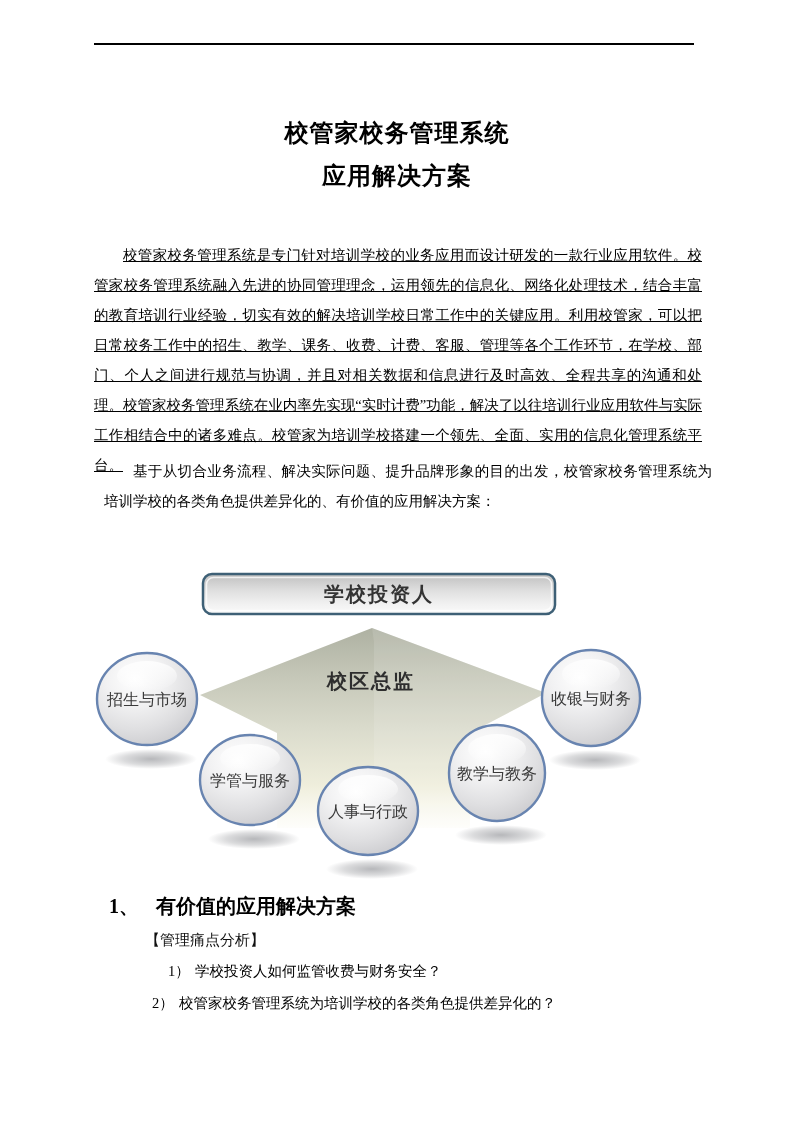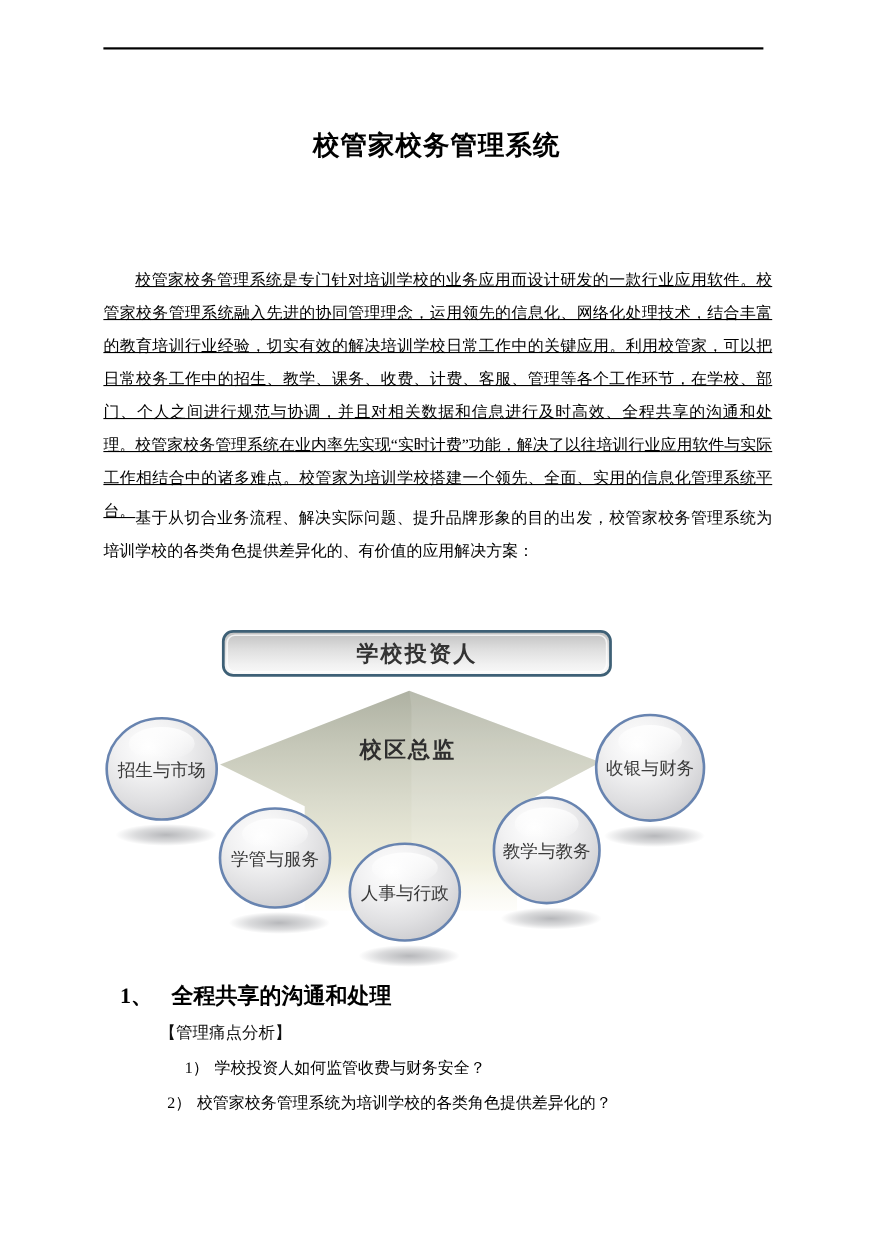--- a/index.html
+++ b/index.html
@@ -24,21 +24,21 @@
     letter-spacing:1px;
   }
   .para{
     position:absolute;left:94px;width:608px;
     font-size:14.5px;line-height:30px;
     text-align:justify;
     text-indent:2em;
     margin:0;
   }
   .para-1{top:240px;text-decoration:underline;}
-  .para-2{top:456px;}
+  .para-2{top:456px;margin-left:10px;}
   .figure-caption{
     position:absolute;left:94px;top:521px;width:608px;
     font-size:14.5px;line-height:30px;
     text-indent:2em;
   }
   .diagram{
     position:absolute;left:50px;top:560px;
   }
   .diagram text{
     font-family:"Liberation Sans","DejaVu Sans",sans-serif;
@@ -68,20 +68,21 @@
 </style>
 </head>
 <body>
 
 <div class="page">
 
   <div class="header-rule"></div>
 
   <div class="title-block">
     <div>校管家校务管理系统</div>
+    <div>应用解决方案</div>
   </div>
 
   <p class="para para-1">校管家校务管理系统是专门针对培训学校的业务应用而设计研发的一款行业应用软件。校管家校务管理系统融入先进的协同管理理念，运用领先的信息化、网络化处理技术，结合丰富的教育培训行业经验，切实有效的解决培训学校日常工作中的关键应用。利用校管家，可以把日常校务工作中的招生、教学、课务、收费、计费、客服、管理等各个工作环节，在学校、部门、个人之间进行规范与协调，并且对相关数据和信息进行及时高效、全程共享的沟通和处理。校管家校务管理系统在业内率先实现“实时计费”功能，解决了以往培训行业应用软件与实际工作相结合中的诸多难点。校管家为培训学校搭建一个领先、全面、实用的信息化管理系统平台。</p>
   <p class="para para-2">基于从切合业务流程、解决实际问题、提升品牌形象的目的出发，校管家校务管理系统为培训学校的各类角色提供差异化的、有价值的应用解决方案：</p>
 
 
   <svg class="diagram" width="680" height="330" viewBox="50 560 680 330">
     <defs>
       <linearGradient id="boxGrad" x1="0" y1="0" x2="0" y2="1">
         <stop offset="0%" stop-color="#bfbfbf"></stop>
@@ -149,21 +150,21 @@
       <text x="497" y="779" text-anchor="middle" font-size="16" fill="#3a3a3a">教学与教务</text>
     </g>
     <g>
       <ellipse cx="591" cy="698" rx="49" ry="48" fill="url(#ballGrad)" stroke="#6884b0" stroke-width="2.4"></ellipse>
       <ellipse cx="591" cy="674" rx="29" ry="15" fill="url(#glossGrad)"></ellipse>
       <text x="591" y="704" text-anchor="middle" font-size="16" fill="#3a3a3a">收银与财务</text>
     </g>
   </svg>
 
   <div class="section-heading">
-    <span class="num">1、</span><span>全程共享的沟通和处理</span>
+    <span class="num">1、</span><span>有价值的应用解决方案</span>
   </div>
 
   <div class="subheading">【管理痛点分析】</div>
 
   <div class="pain-item item-1">
     <span class="inum">1）</span><span>学校投资人如何监管收费与财务安全？</span>
   </div>
   <div class="pain-item item-2">
     <span class="inum">2）</span><span>校管家校务管理系统为培训学校的各类角色提供差异化的？</span>
   </div>

